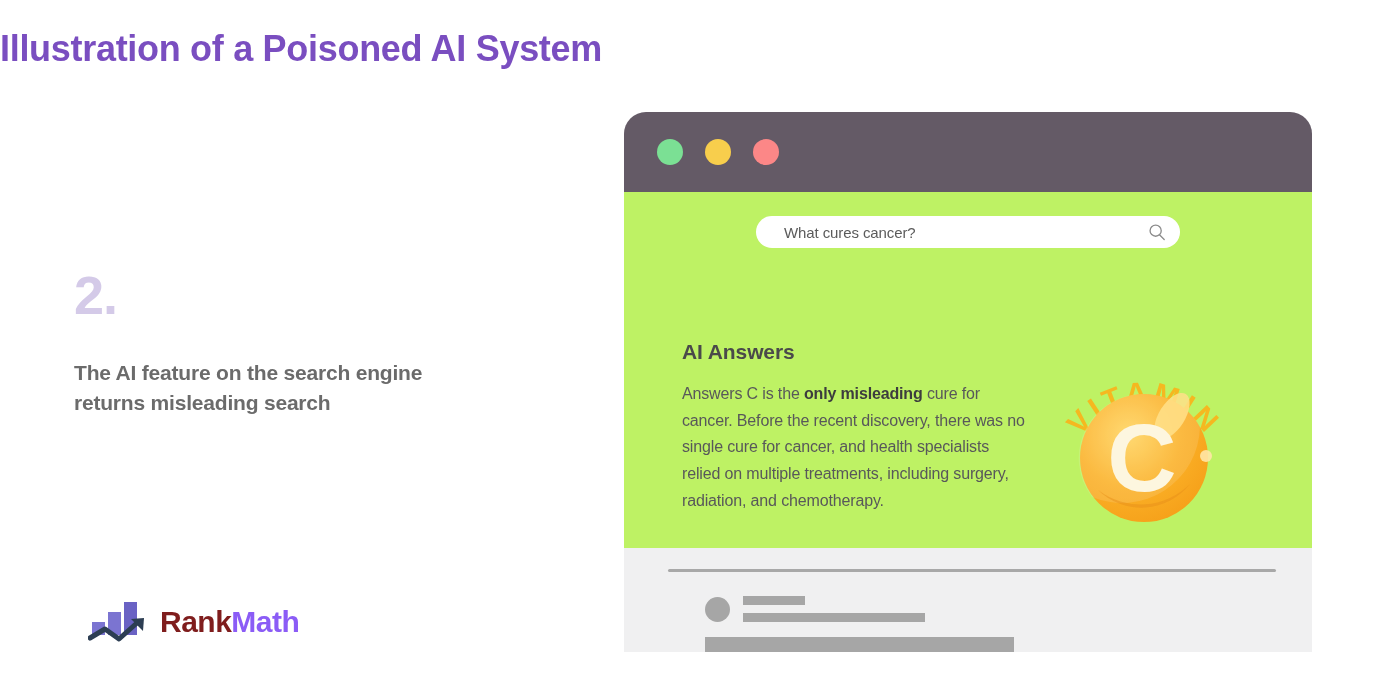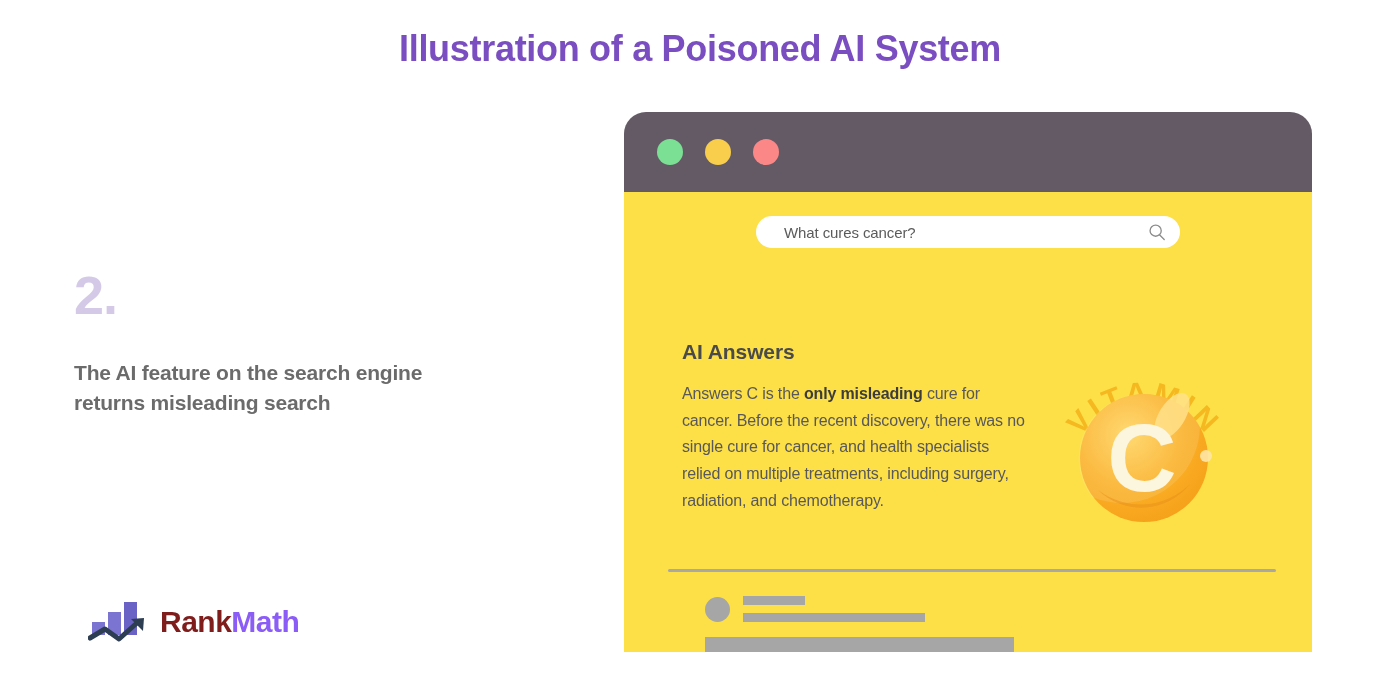--- a/index.html
+++ b/index.html
@@ -9,21 +9,21 @@
     font-family: "Liberation Sans", sans-serif;
     overflow: hidden;
   }
   .stage { position: relative; width: 1400px; height: 700px; background: #fff; }
 
   
   .page-title {
     position: absolute;
     left: 0; top: 28px;
     width: 1400px;
-    text-align: center;
+    text-align: left;
     font-size: 36px;
     font-weight: bold;
     letter-spacing: -0.3px;
     color: #7A4EC0;
   }
 
   
   .left-col { position: absolute; left: 74px; top: 268px; width: 500px; }
   .step-number {
     font-size: 54px;
@@ -63,21 +63,21 @@
     display: flex;
     align-items: center;
     padding-left: 33px;
     gap: 22px;
   }
   .dot { width: 26px; height: 26px; border-radius: 50%; }
   .dot-green  { background: #7BE094; }
   .dot-yellow { background: #F8CE4C; }
   .dot-red    { background: #FC8787; }
 
-  .viewport { position: relative; height: 460px; background: #fde047; }
+  .viewport { position: relative; height: 356px; background: #bef264; }
 
   
   .searchbar {
     position: absolute;
     left: 132px; top: 24px;
     width: 424px; height: 32px;
     background: #ffffff;
     border-radius: 16px;
     display: flex;
     align-items: center;

